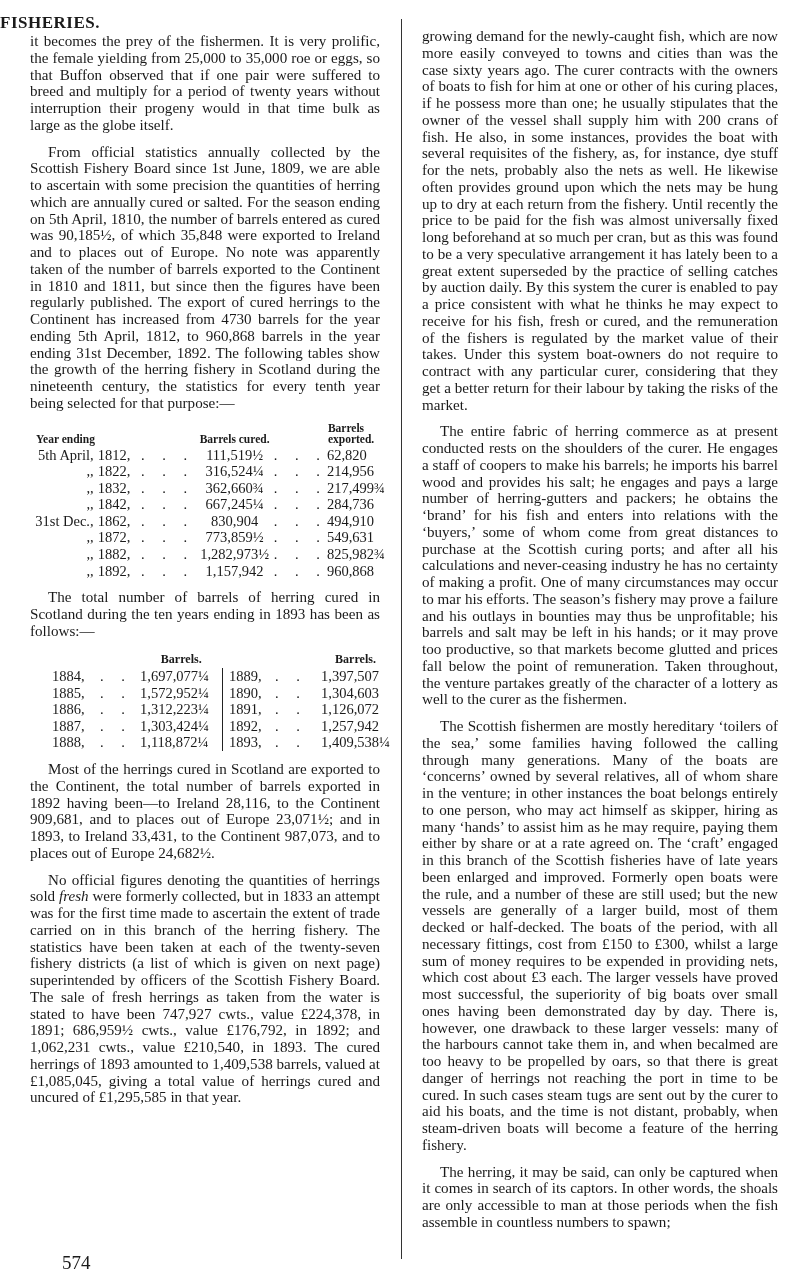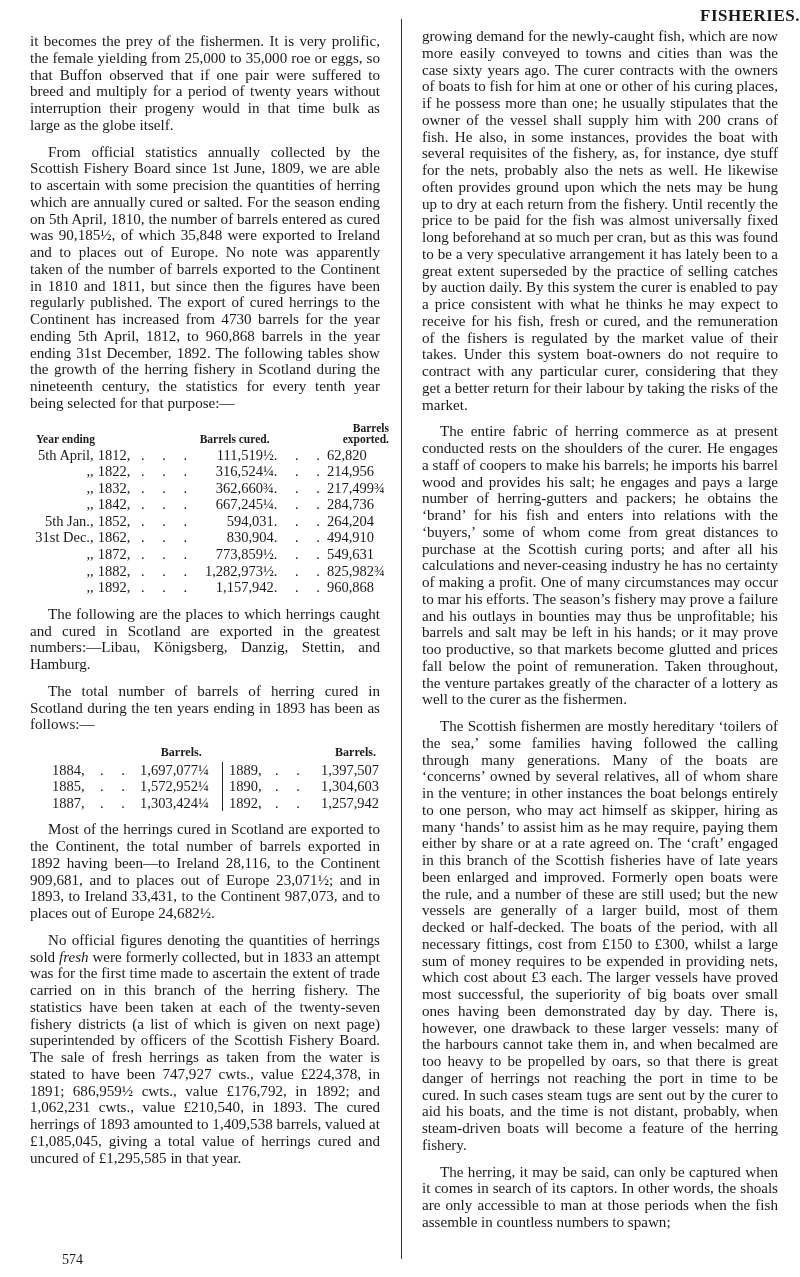--- a/index.html
+++ b/index.html
@@ -2,21 +2,21 @@
 <html><head>
 <meta charset="utf-8">
 <style>
   html, body { margin: 0; padding: 0; background: #ffffff; }
   body {
     width: 800px; height: 1277px; position: relative; overflow: hidden;
     font-family: "DejaVu Serif", "Liberation Serif", serif;
     color: #1a1a1a;
   }
   .page-header {
-    position: absolute; top: 6px; left: 0; width: 800px; text-align: right;
+    position: absolute; top: 13px; left: 0; width: 800px; text-align: left;
     font-family: "Liberation Serif", serif; font-weight: bold;
     font-size: 17px; letter-spacing: 0.5px;
   }
   .col {
     position: absolute; top: 23px;
     font-family: "Liberation Serif", serif;
     font-size: 15.1px; line-height: 16.75px;
     text-align: justify;
   }
   .col-left { left: 20px; width: 370px; }
@@ -27,54 +27,54 @@
   }
   p { margin: 10px; text-indent: 18px; }
   p.cont { text-indent: 0; }
   table { border-collapse: collapse; font-family: "Liberation Serif", serif; }
   .t1 { margin: 6px 0 4px 2px; width: 368px; font-size: 14.5px; line-height: 16.6px; }
   .t1 th { font-weight: bold; font-size: 11.5px; line-height: 11px; padding-bottom: 2px; vertical-align: bottom; }
   .t1 td { padding: 0; white-space: nowrap; }
   .t1 .prefix { text-align: right; width: 74px; padding-right: 4px; }
   .t1 .yr { text-align: left; width: 44px; }
   .t1 .dots { text-align: center; width: 56px; letter-spacing: 7px; }
-  .t1 .cured { text-align: right; width: 80px; }
+  .t1 .cured { text-align: center; width: 80px; }
   .t1 .dots2 { text-align: center; width: 50px; letter-spacing: 7px; }
   .t1 .exp { text-align: left; }
   .t2 { margin: 8px 0 10px 10px; width: 360px; font-size: 14.5px; line-height: 16.6px; }
   .t2 th { font-weight: bold; font-size: 12px; padding-bottom: 1px; }
   .t2 td { padding: 0; white-space: nowrap; }
   .t2 .yr { width: 48px; padding-left: 22px; }
   .t2 .dots { width: 40px; letter-spacing: 7px; }
   .t2 .val { width: 80px; border-right: 1.2px solid #222; padding-right: 2px; }
   .t2 .yr2 { width: 46px; padding-left: 6px; }
   .t2 .dots3 { width: 46px; letter-spacing: 7px; }
   .page-number {
     position: absolute; left: 62px; top: 1252px;
-    font-family: "Liberation Serif", serif; font-size: 14px;
+    font-family: "Liberation Serif", serif; font-size: 19px;
   }
   em { font-style: italic; }
 </style>
 </head>
 <body>
 
 <div class="page-header">FISHERIES.</div>
 
 <div class="col col-left">
   <p class="cont">it becomes the prey of the fishermen. It is very prolific, the female yielding from 25,000 to 35,000 roe or eggs, so that Buffon observed that if one pair were suffered to breed and multiply for a period of twenty years without interruption their progeny would in that time bulk as large as the globe itself.</p>
   <p>From official statistics annually collected by the Scottish Fishery Board since 1st June, 1809, we are able to ascertain with some precision the quantities of herring which are annually cured or salted. For the season ending on 5th April, 1810, the number of barrels entered as cured was 90,185½, of which 35,848 were exported to Ireland and to places out of Europe. No note was apparently taken of the number of barrels exported to the Continent in 1810 and 1811, but since then the figures have been regularly published. The export of cured herrings to the Continent has increased from 4730 barrels for the year ending 5th April, 1812, to 960,868 barrels in the year ending 31st December, 1892. The following tables show the growth of the herring fishery in Scotland during the nineteenth century, the statistics for every tenth year being selected for that purpose:—</p>
 
   <table class="t1">
     <thead>
       <tr>
         <th colspan="2" style="text-align:left;padding-left:14px;">Year ending</th>
         <th></th>
         <th colspan="1" style="text-align:center;">Barrels cured.</th>
         <th></th>
-        <th style="text-align:right;width:62px;">Barrels exported.</th>
+        <th style="text-align:left;width:62px;">Barrels exported.</th>
       </tr>
     </thead>
     <tbody id="t1-body">
         <tr>
           <td class="prefix">5th April,</td>
           <td class="yr">1812,</td>
           <td class="dots">. . .</td>
           <td class="cured">111,519½</td>
           <td class="dots2">. . .</td>
           <td class="exp">62,820</td>
@@ -97,28 +97,20 @@
         </tr>
         <tr>
           <td class="prefix">,,</td>
           <td class="yr">1842,</td>
           <td class="dots">. . .</td>
           <td class="cured">667,245¼</td>
           <td class="dots2">. . .</td>
           <td class="exp">284,736</td>
         </tr>
         <tr>
-          <td class="prefix">5th Jan.,</td>
-          <td class="yr">1852,</td>
-          <td class="dots">. . .</td>
-          <td class="cured">594,031</td>
-          <td class="dots2">. . .</td>
-          <td class="exp">264,204</td>
-        </tr>
-        <tr>
           <td class="prefix">31st Dec.,</td>
           <td class="yr">1862,</td>
           <td class="dots">. . .</td>
           <td class="cured">830,904</td>
           <td class="dots2">. . .</td>
           <td class="exp">494,910</td>
         </tr>
         <tr>
           <td class="prefix">,,</td>
           <td class="yr">1872,</td>
@@ -139,21 +131,20 @@
           <td class="prefix">,,</td>
           <td class="yr">1892,</td>
           <td class="dots">. . .</td>
           <td class="cured">1,157,942</td>
           <td class="dots2">. . .</td>
           <td class="exp">960,868</td>
         </tr>
       </tbody>
   </table>
 
-  <p>The following are the places to which herrings caught and cured in Scotland are exported in the greatest numbers:—Libau, Königsberg, Danzig, Stettin, and Hamburg.</p>
   <p>The total number of barrels of herring cured in Scotland during the ten years ending in 1893 has been as follows:—</p>
 
   <table class="t2">
     <thead>
       <tr>
         <th></th>
           <th></th>
         <th style="text-align:center;">Barrels.</th>
         <th></th>
           <th></th>
@@ -171,26 +162,42 @@
         </tr>
         <tr>
           <td class="yr">1885,</td>
           <td class="dots">. .</td>
           <td class="val">1,572,952¼</td>
           <td class="yr2">1890,</td>
           <td class="dots3">. .</td>
           <td class="val2">1,304,603</td>
         </tr>
         <tr>
+          <td class="yr">1886,</td>
+          <td class="dots">. .</td>
+          <td class="val">1,312,223¼</td>
+          <td class="yr2">1891,</td>
+          <td class="dots3">. .</td>
+          <td class="val2">1,126,072</td>
+        </tr>
+        <tr>
           <td class="yr">1887,</td>
           <td class="dots">. .</td>
           <td class="val">1,303,424¼</td>
           <td class="yr2">1892,</td>
           <td class="dots3">. .</td>
           <td class="val2">1,257,942</td>
+        </tr>
+        <tr>
+          <td class="yr">1888,</td>
+          <td class="dots">. .</td>
+          <td class="val">1,118,872¼</td>
+          <td class="yr2">1893,</td>
+          <td class="dots3">. .</td>
+          <td class="val2">1,409,538¼</td>
         </tr>
       </tbody>
   </table>
 
   <p>Most of the herrings cured in Scotland are exported to the Continent, the total number of barrels exported in 1892 having been—to Ireland 28,116, to the Continent 909,681, and to places out of Europe 23,071½; and in 1893, to Ireland 33,431, to the Continent 987,073, and to places out of Europe 24,682½.</p>
   <p><span>No official figures denoting the quantities of herrings sold </span><em>fresh</em><span> were formerly collected, but in 1833 an attempt was for the first time made to ascertain the extent of trade carried on in this branch of the herring fishery. The statistics have been taken at each of the twenty-seven fishery districts (a list of which is given on next page) superintended by officers of the Scottish Fishery Board. The sale of fresh herrings as taken from the water is stated to have been 747,927 cwts., value £224,378, in 1891; 686,959½ cwts., value £176,792, in 1892; and 1,062,231 cwts., value £210,540, in 1893. The cured herrings of 1893 amounted to 1,409,538 barrels, valued at £1,085,045, giving a total value of herrings cured and uncured of £1,295,585 in that year.</span></p>
 </div>
 
 <div class="divider"></div>
 

